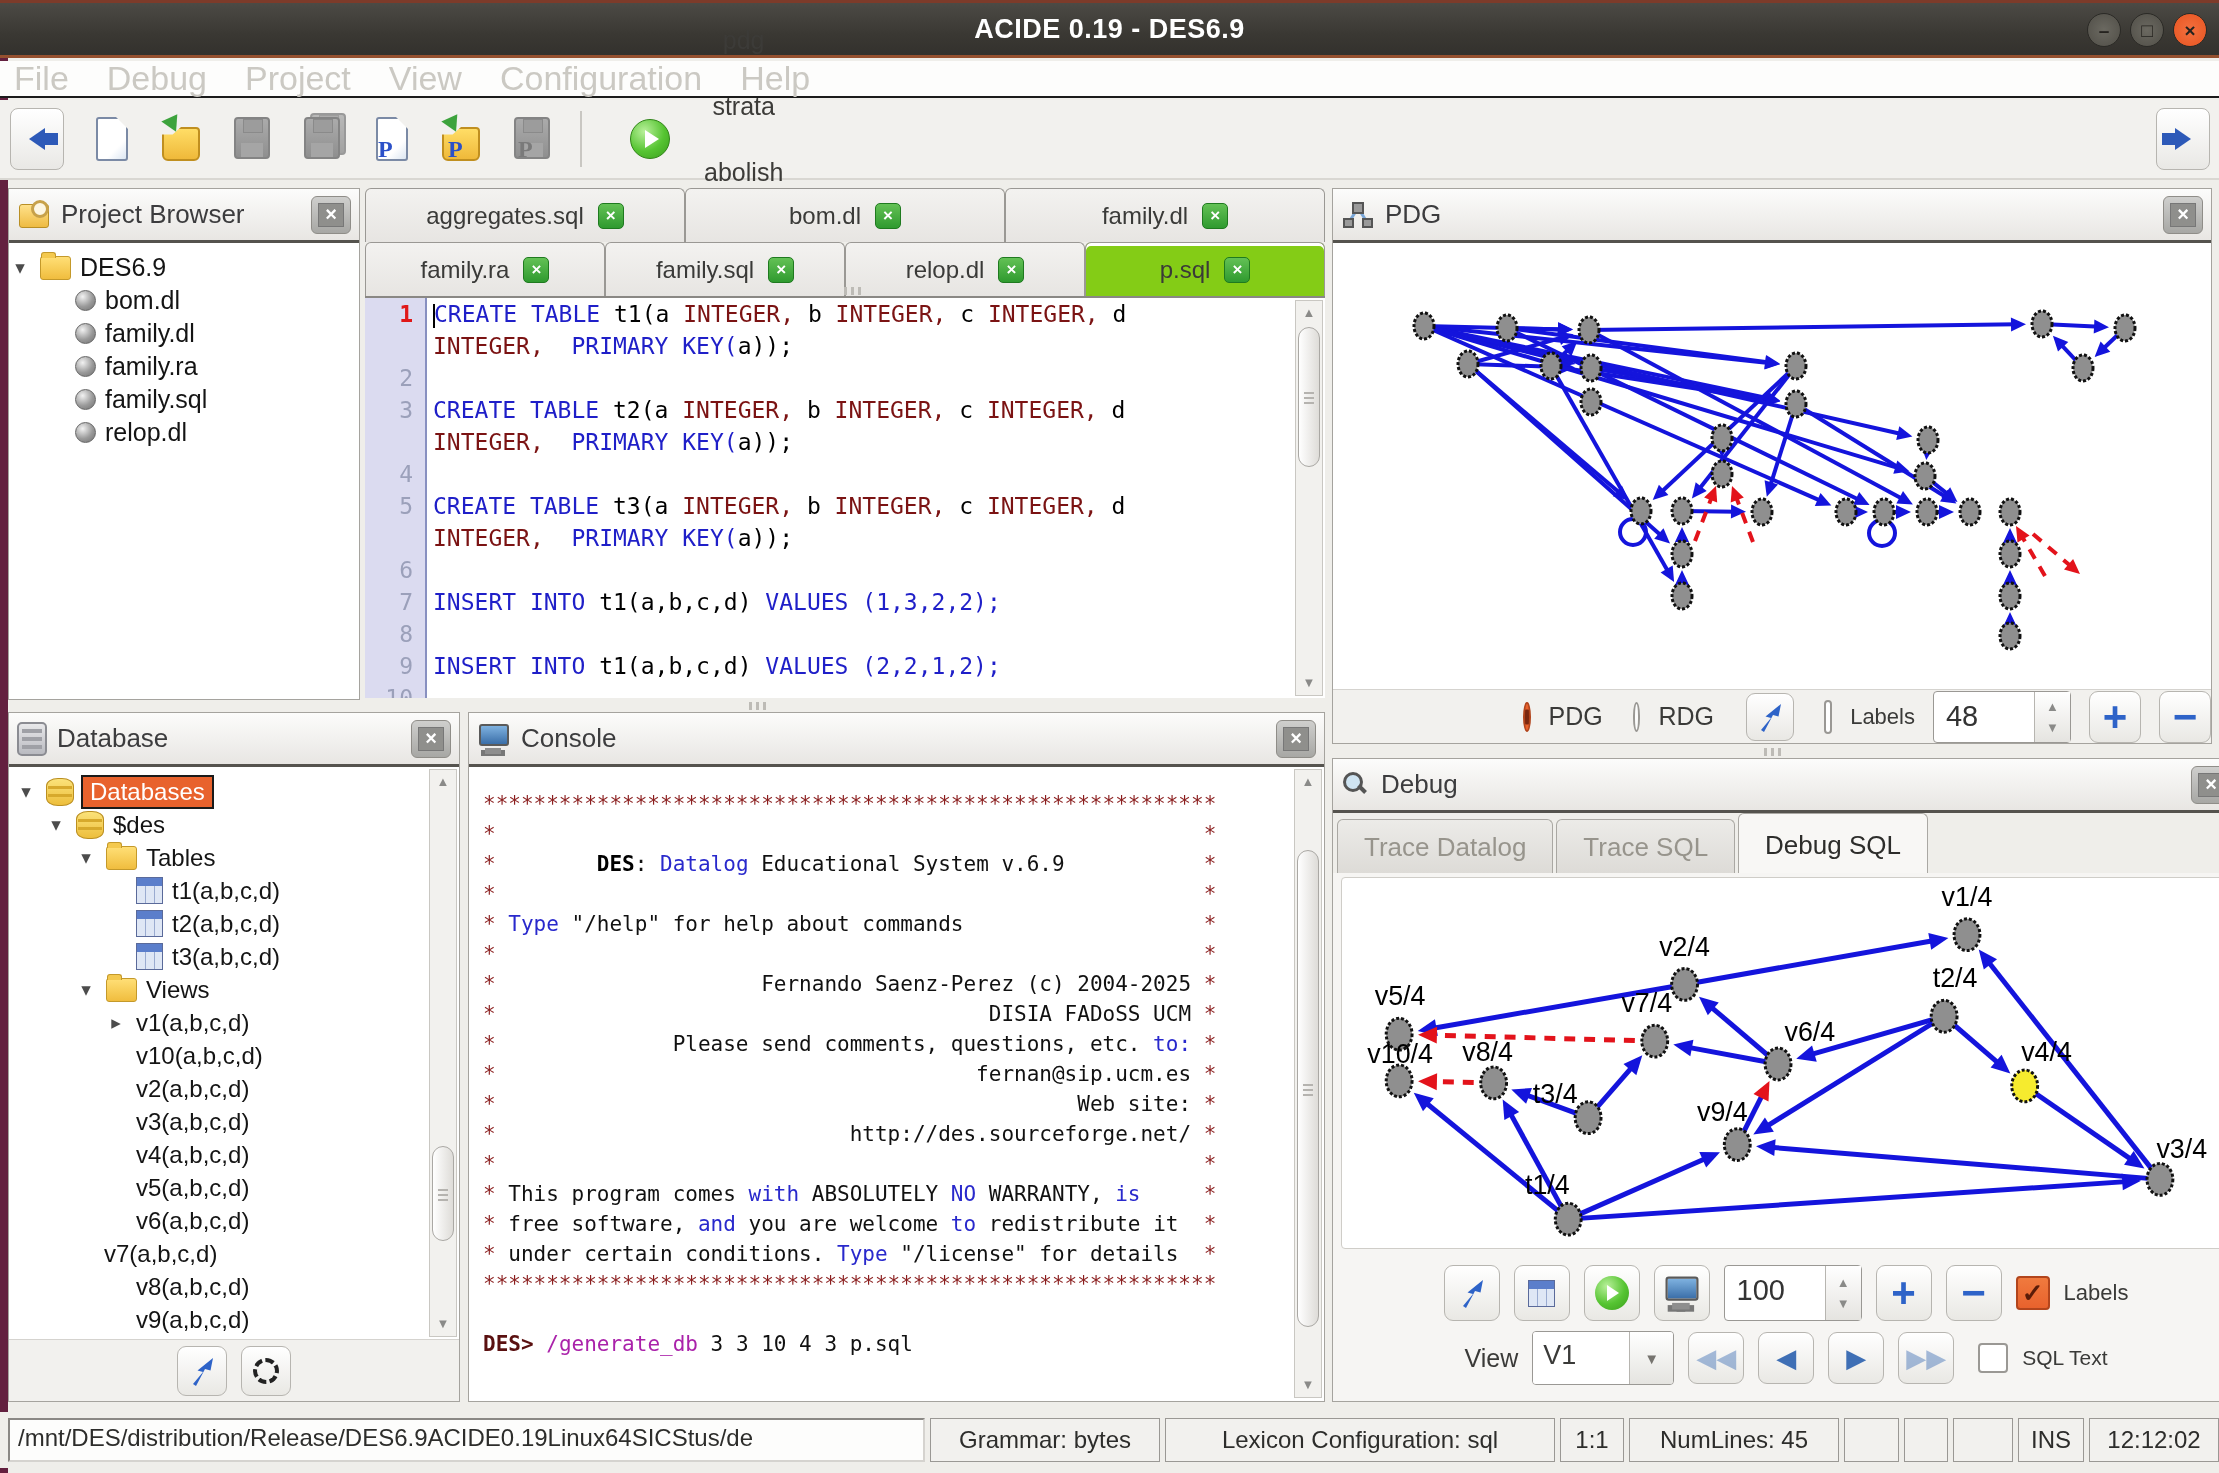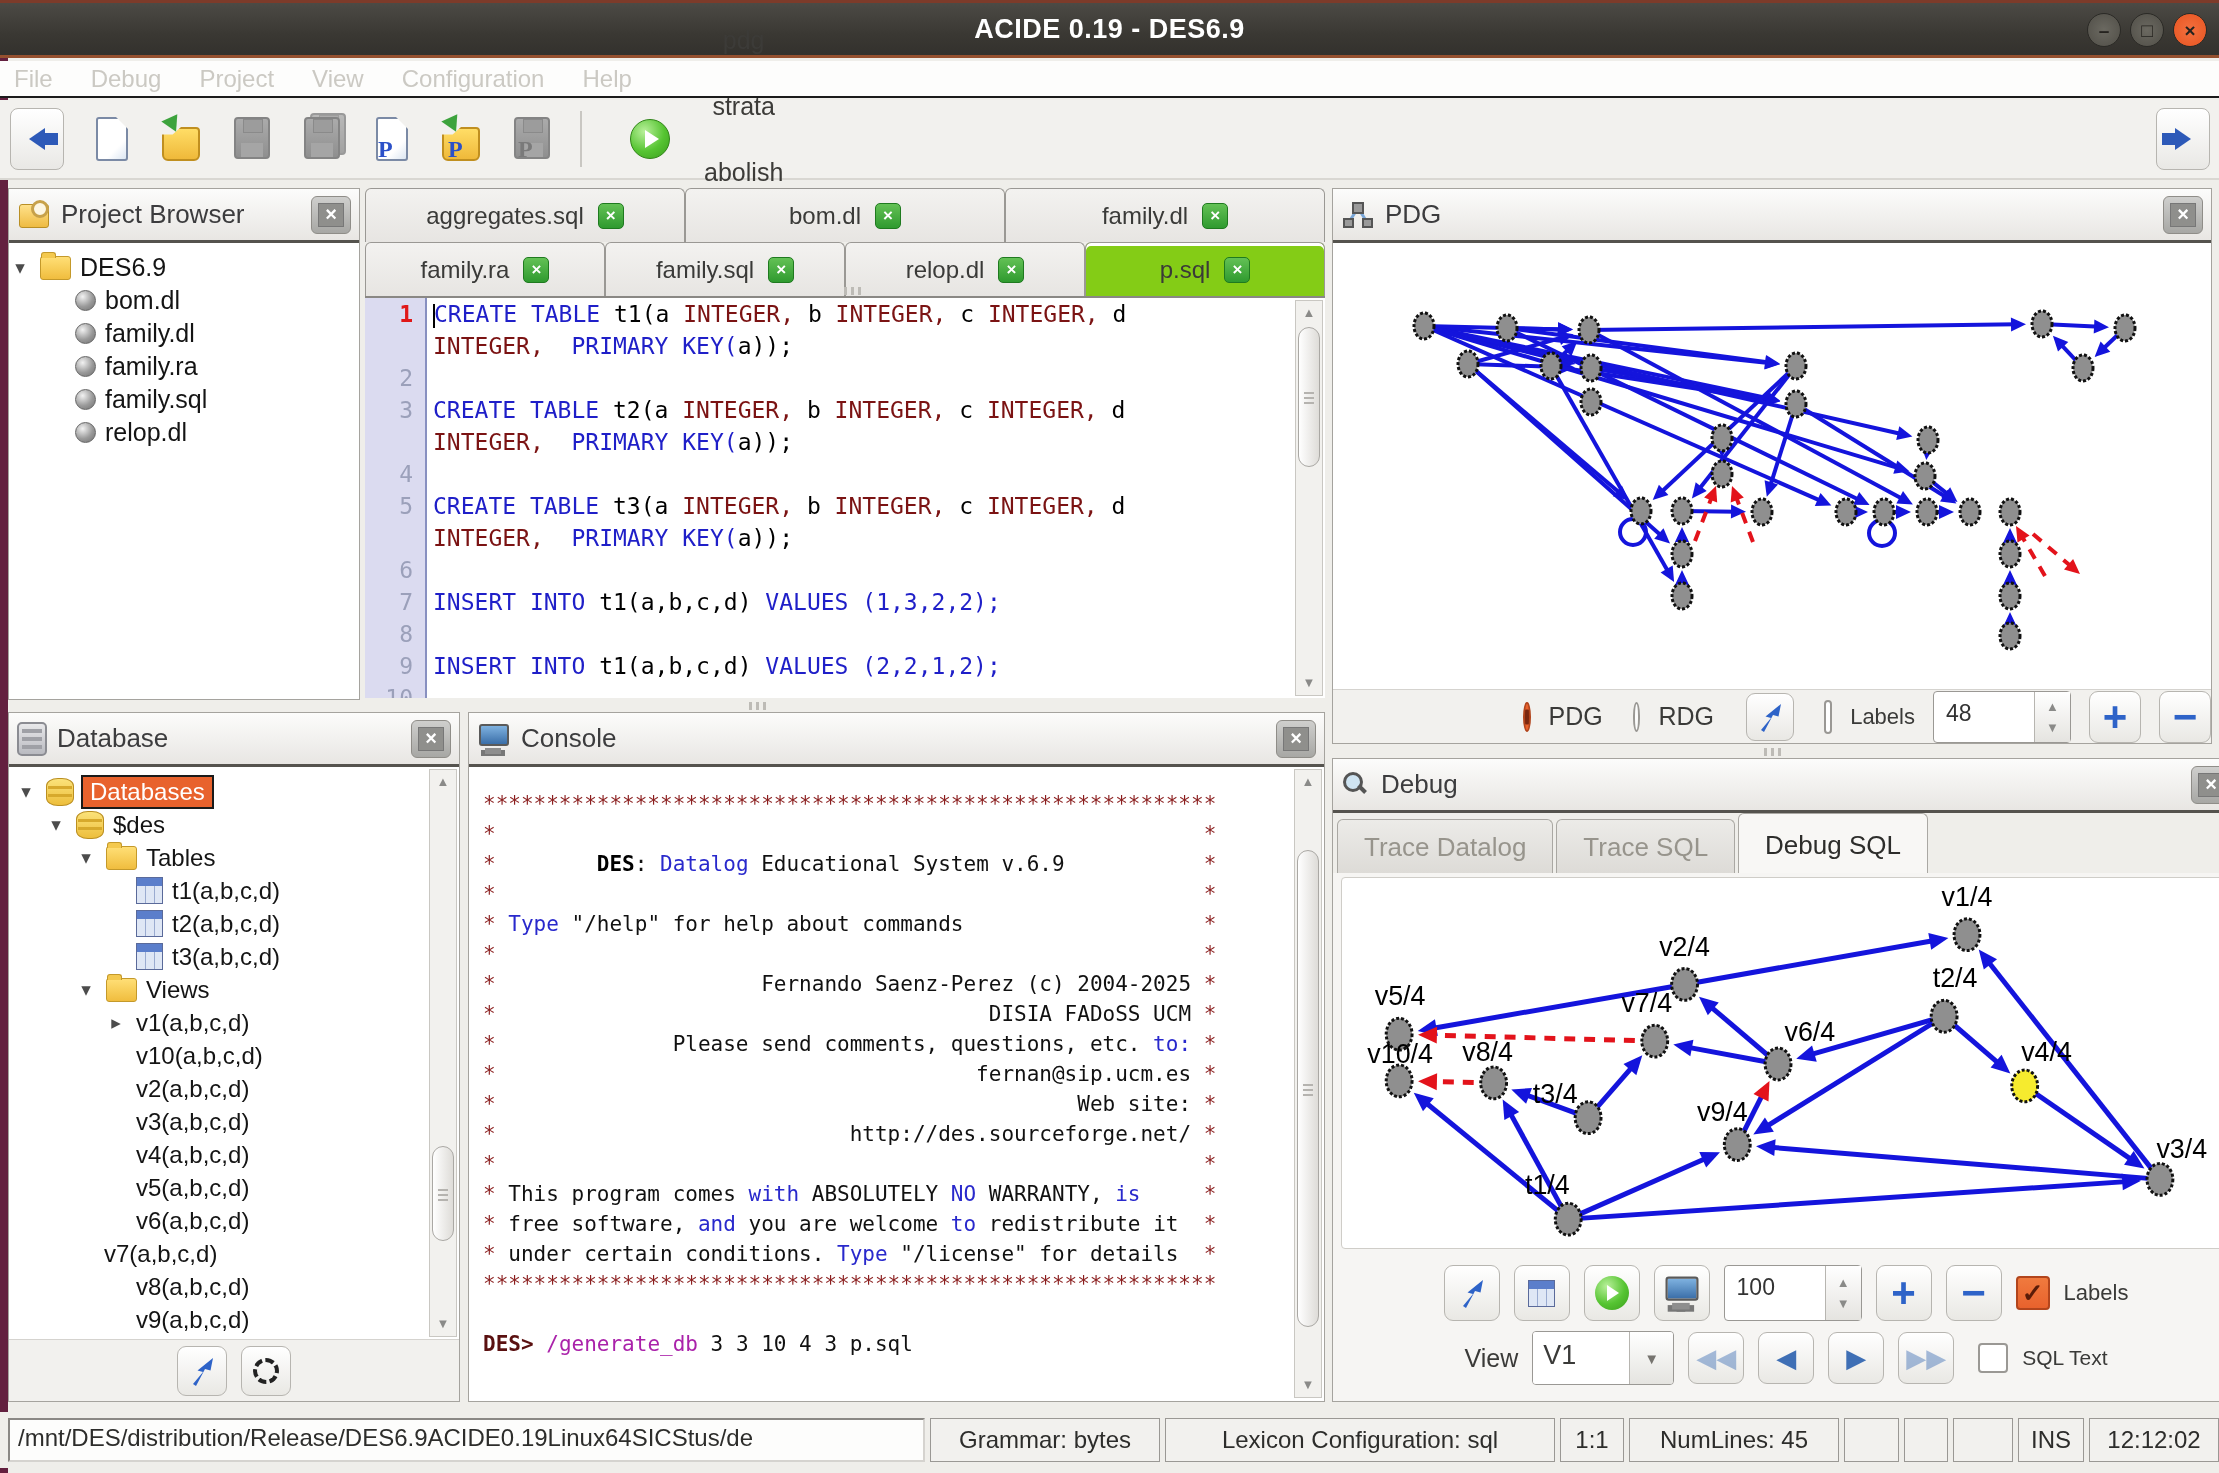--- a/index.html
+++ b/index.html
@@ -20,21 +20,21 @@
   .titlebar .wtitle { color:#fff; font-weight:bold; font-size:27px; letter-spacing:.5px; }
   .winbtns { position:absolute; right:12px; top:10px; display:flex; gap:9px; }
   .wbtn { width:34px; height:34px; border-radius:50%; background:radial-gradient(#6b6961,#504e47);
           border:1px solid #2b2a26; color:#25231f; font-size:19px; font-weight:bold;
           display:flex; align-items:center; justify-content:center; line-height:1; }
   .wbtn.close { background:radial-gradient(#f2703f,#E95420); }
 
   
   .menubar { position:absolute; left:0; top:61px; width:2219px; height:37px; background:#fdfdfc;
              border-bottom:2px solid #1b1b1b; display:flex; align-items:center; gap:38px; padding-left:14px; }
-  .menu-item { color:#CBC9C3; font-size:24px; }
+  .menu-item { color:#CBC9C3; font-size:34px; }
   .toolbar { position:absolute; left:0; top:100px; width:2219px; height:80px; background:#F2F1EE;
              border-bottom:2px solid #d9d7d2; display:flex; align-items:center; }
   .nav-btn { width:54px; height:62px; background:linear-gradient(#fff,#e9e8e5); border:1px solid #b7b5b0;
              border-radius:8px; display:flex; align-items:center; justify-content:center; margin-left:10px; }
   .nav-btn.right { position:absolute; right:9px; margin:0; }
   .arr { width:0; height:0; border-top:11px solid transparent; border-bottom:11px solid transparent; position:relative; }
   .arr.left  { border-right:16px solid #2d59b8; }
   .arr.left::after { content:""; position:absolute; left:16px; top:-6px; width:13px; height:12px; background:#2d59b8; }
   .arr.rightg { border-left:16px solid #2d59b8; }
   .arr.rightg::after { content:""; position:absolute; right:16px; top:-6px; width:13px; height:12px; background:#2d59b8; }
@@ -123,21 +123,21 @@
   .k-d { color:#000000; font-weight:bold; } .k-b { color:#5a1010; font-weight:bold; } .k-m { color:#AA22AA; }
 
   
   .ctlbar { position:absolute; left:0; right:0; bottom:0; background:#F2F1EE; border-top:1px solid #d5d3cf;
             display:flex; align-items:center; font-size:25px; color:#3a3a38; }
   .radio { width:30px; height:30px; border-radius:50%; border:2px solid #9a9894; background:#fdfdfc; }
   .radio.sel { background:radial-gradient(circle,#7a2810 0 7px,#E8622D 8px); border:2px solid #b2451c; }
   .sqbtn { height:56px; min-width:56px; background:linear-gradient(#fff,#e9e8e4); border:1px solid #b7b5b0; border-radius:9px;
            display:flex; align-items:center; justify-content:center; }
   .spinner { display:flex; height:56px; border:1px solid #9a9894; background:#fff; border-radius:4px; }
-  .spinner .sval { width:100px; padding:8px 12px; font-size:23px; color:#333; }
+  .spinner .sval { width:100px; padding:8px 12px; font-size:29px; color:#333; }
   .spinner .sarrs { width:36px; background:linear-gradient(#fff,#e5e4e0); border-left:1px solid #b7b5b0;
                     display:flex; flex-direction:column; align-items:center; justify-content:center; gap:6px; color:#8a8a88; font-size:13px; }
   .plusminus { color:#2E63C8; font-size:42px; font-weight:bold; line-height:1; }
   .cbx { width:34px; height:34px; border:2px solid #9a9894; background:#fff; border-radius:4px; }
   .cbx.checked { background:linear-gradient(#f07a3e,#E8622D); border:2px solid #b2451c; color:#5a1c08; font-size:26px; font-weight:bold; display:flex; align-items:center; justify-content:center; }
   .zigzag { width:32px; height:32px; }
 
   
   .dbgtabs { display:flex; height:60px; background:#EFEEEA; padding-left:4px; align-items:flex-end; }
   .dtab { padding:12px 26px; font-size:26px; color:#97948C; background:linear-gradient(#ecebe8,#dddbd7);

